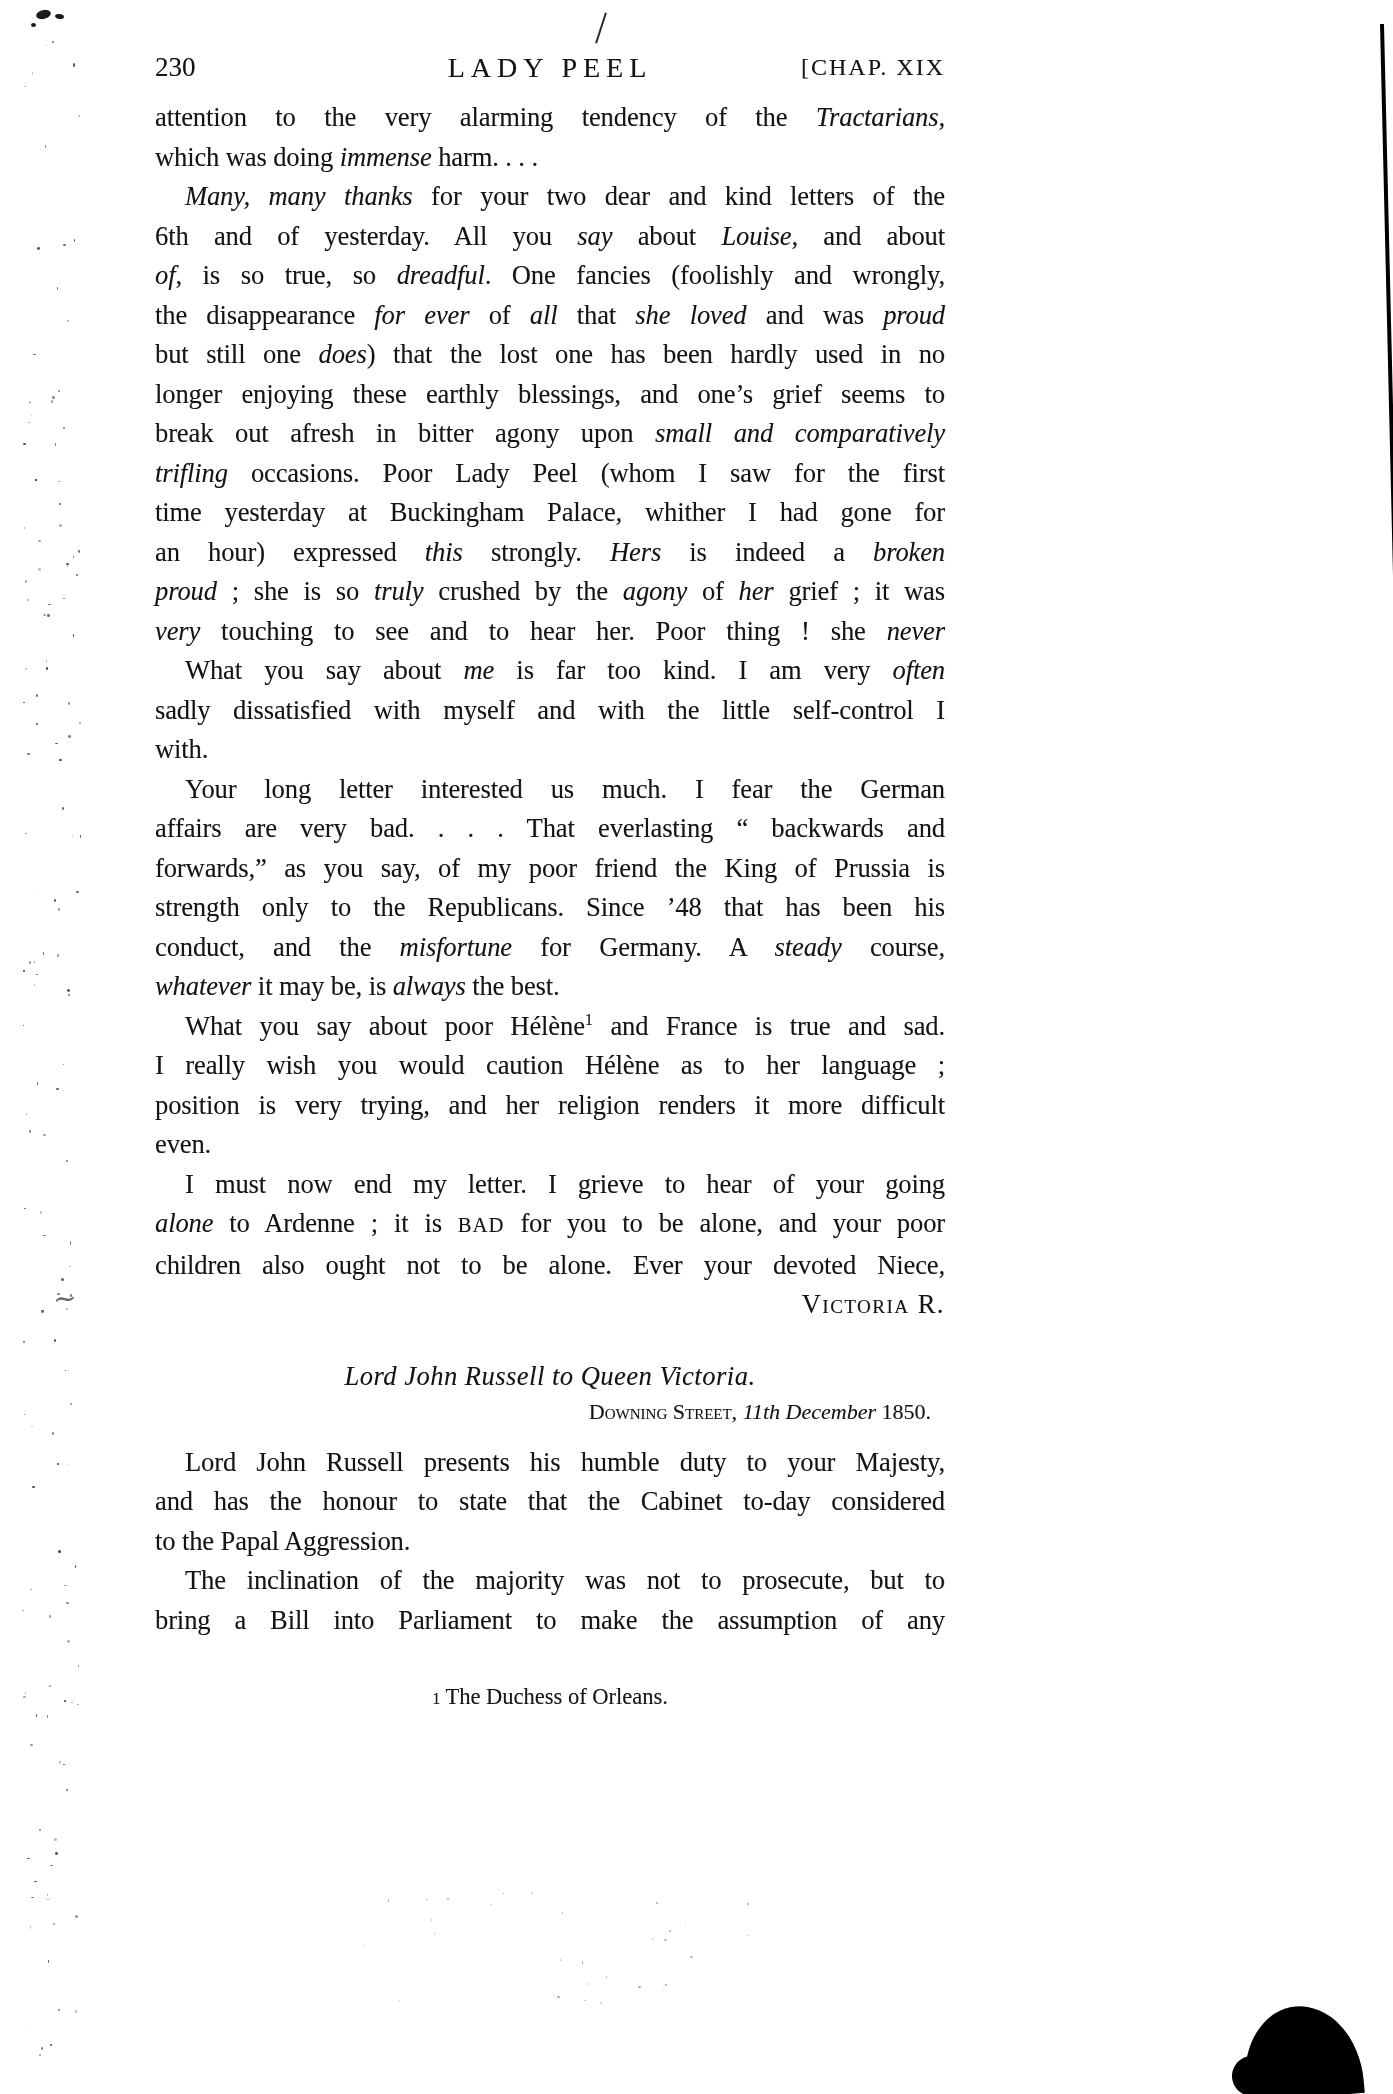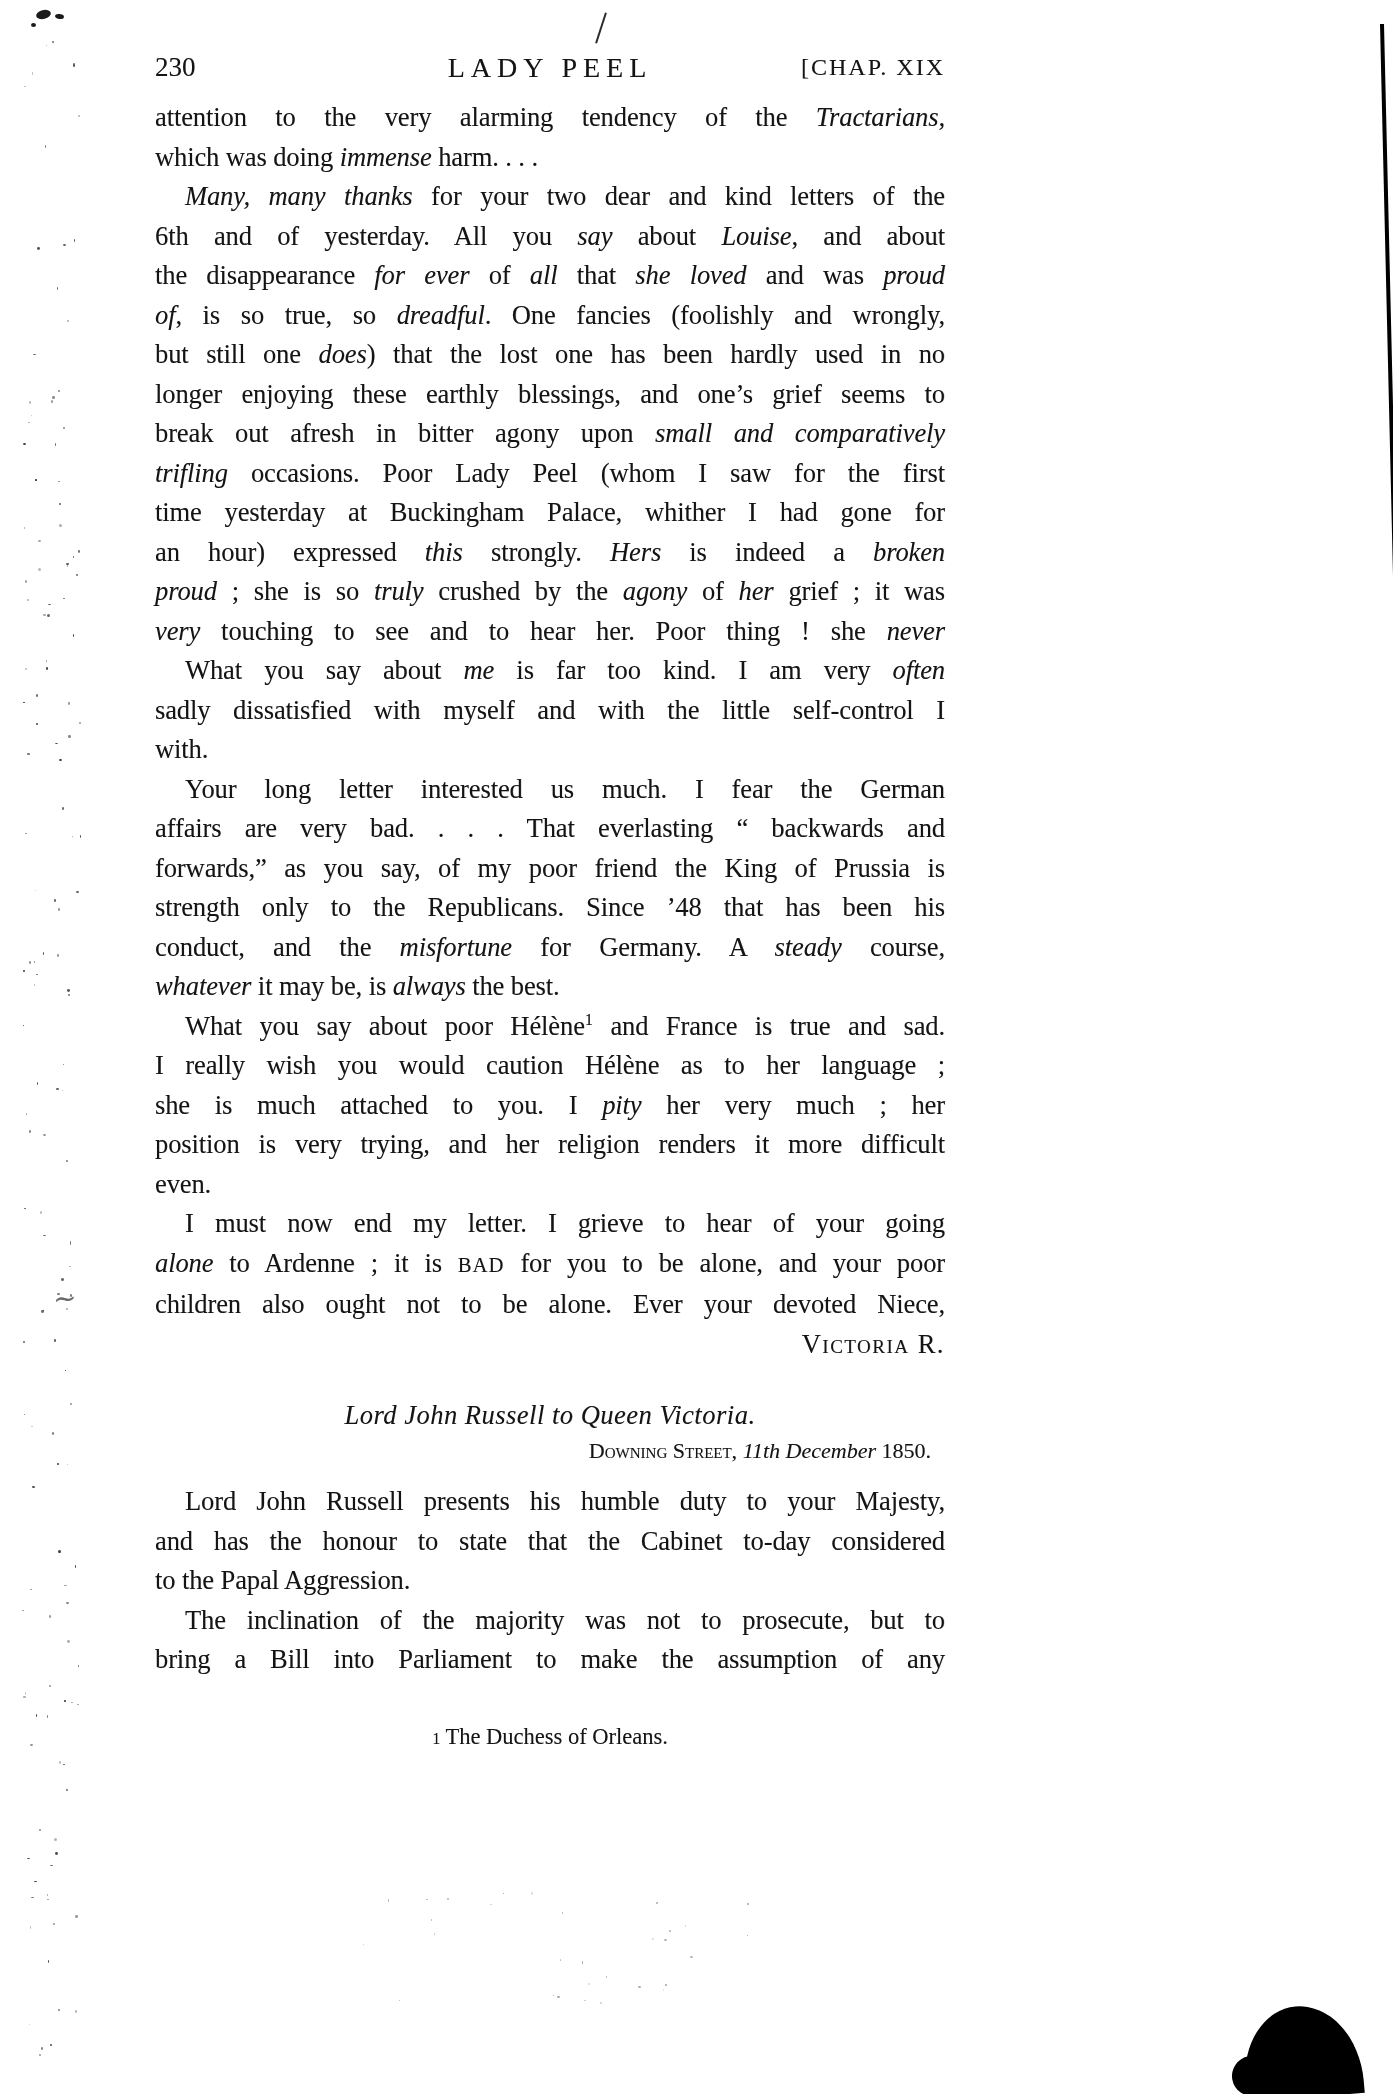--- a/index.html
+++ b/index.html
@@ -59,22 +59,22 @@
     </div>
 
     <div id="victoria-body">
         <div>
           <div class="line"><span>attention to the very alarming tendency of the </span><span class="i">Tractarians,</span></div>
           <div class="line nj"><span>which was doing </span><span class="i">immense</span><span> harm. . . .</span></div>
         </div>
         <div>
           <div class="line ind"><span class="i">Many, many thanks</span><span> for your two dear and kind letters of the</span></div>
           <div class="line"><span>6th and of yesterday.  All you </span><span class="i">say</span><span> about </span><span class="i">Louise</span><span>, and about</span></div>
+          <div class="line"><span class="i">of</span><span>, is so true, so </span><span class="i">dreadful</span><span>.  One fancies (foolishly and wrongly,</span></div>
           <div class="line"><span>the disappearance </span><span class="i">for ever</span><span> of </span><span class="i">all</span><span> that </span><span class="i">she loved</span><span> and was </span><span class="i">proud</span></div>
-          <div class="line"><span class="i">of</span><span>, is so true, so </span><span class="i">dreadful</span><span>.  One fancies (foolishly and wrongly,</span></div>
           <div class="line"><span>but still one </span><span class="i">does</span><span>) that the lost one has been hardly used in no</span></div>
           <div class="line"><span>longer enjoying these earthly blessings, and one’s grief seems to</span></div>
           <div class="line"><span>break out afresh in bitter agony upon </span><span class="i">small and comparatively</span></div>
           <div class="line"><span class="i">trifling</span><span> occasions.  Poor Lady Peel (whom I saw for the first</span></div>
           <div class="line"><span>time yesterday at Buckingham Palace, whither I had gone for</span></div>
           <div class="line"><span>an hour) expressed </span><span class="i">this</span><span> strongly.  </span><span class="i">Hers</span><span> is indeed a </span><span class="i">broken</span></div>
           <div class="line"><span class="i">proud</span><span> ; she is so </span><span class="i">truly</span><span> crushed by the </span><span class="i">agony</span><span> of </span><span class="i">her</span><span> grief ; it was</span></div>
           <div class="line"><span class="i">very</span><span> touching to see and to hear her.  Poor thing ! she </span><span class="i">never</span></div>
         </div>
         <div>
@@ -86,21 +86,20 @@
           <div class="line ind"><span>Your long letter interested us much.  I fear the German</span></div>
           <div class="line"><span>affairs are very bad. . . . That everlasting “ backwards and</span></div>
           <div class="line"><span>forwards,” as you say, of my poor friend the King of Prussia is</span></div>
           <div class="line"><span>strength only to the Republicans.  Since ’48 that has been his</span></div>
           <div class="line"><span>conduct, and the </span><span class="i">misfortune</span><span> for Germany.  A </span><span class="i">steady</span><span> course,</span></div>
           <div class="line nj"><span class="i">whatever</span><span> it may be, is </span><span class="i">always</span><span> the best.</span></div>
         </div>
         <div>
           <div class="line ind"><span>What you say about poor Hélène</span><span class="sup">1</span><span> and France is true and sad.</span></div>
           <div class="line"><span>I really wish you would caution Hélène as to her language ;</span></div>
-          <div class="line"><span>she is much attached to you.  I </span><span class="i">pity</span><span> her very much ; her</span></div>
           <div class="line"><span>position is very trying, and her religion renders it more difficult</span></div>
           <div class="line nj"><span>even.</span></div>
         </div>
         <div>
           <div class="line ind"><span>I must now end my letter.  I grieve to hear of your going</span></div>
           <div class="line"><span class="i">alone</span><span> to Ardenne ; it is </span><span class="cs">BAD</span><span> for you to be alone, and your poor</span></div>
           <div class="line"><span>children also ought not to be alone.  Ever your devoted Niece,</span></div>
         </div>
       </div>
 

